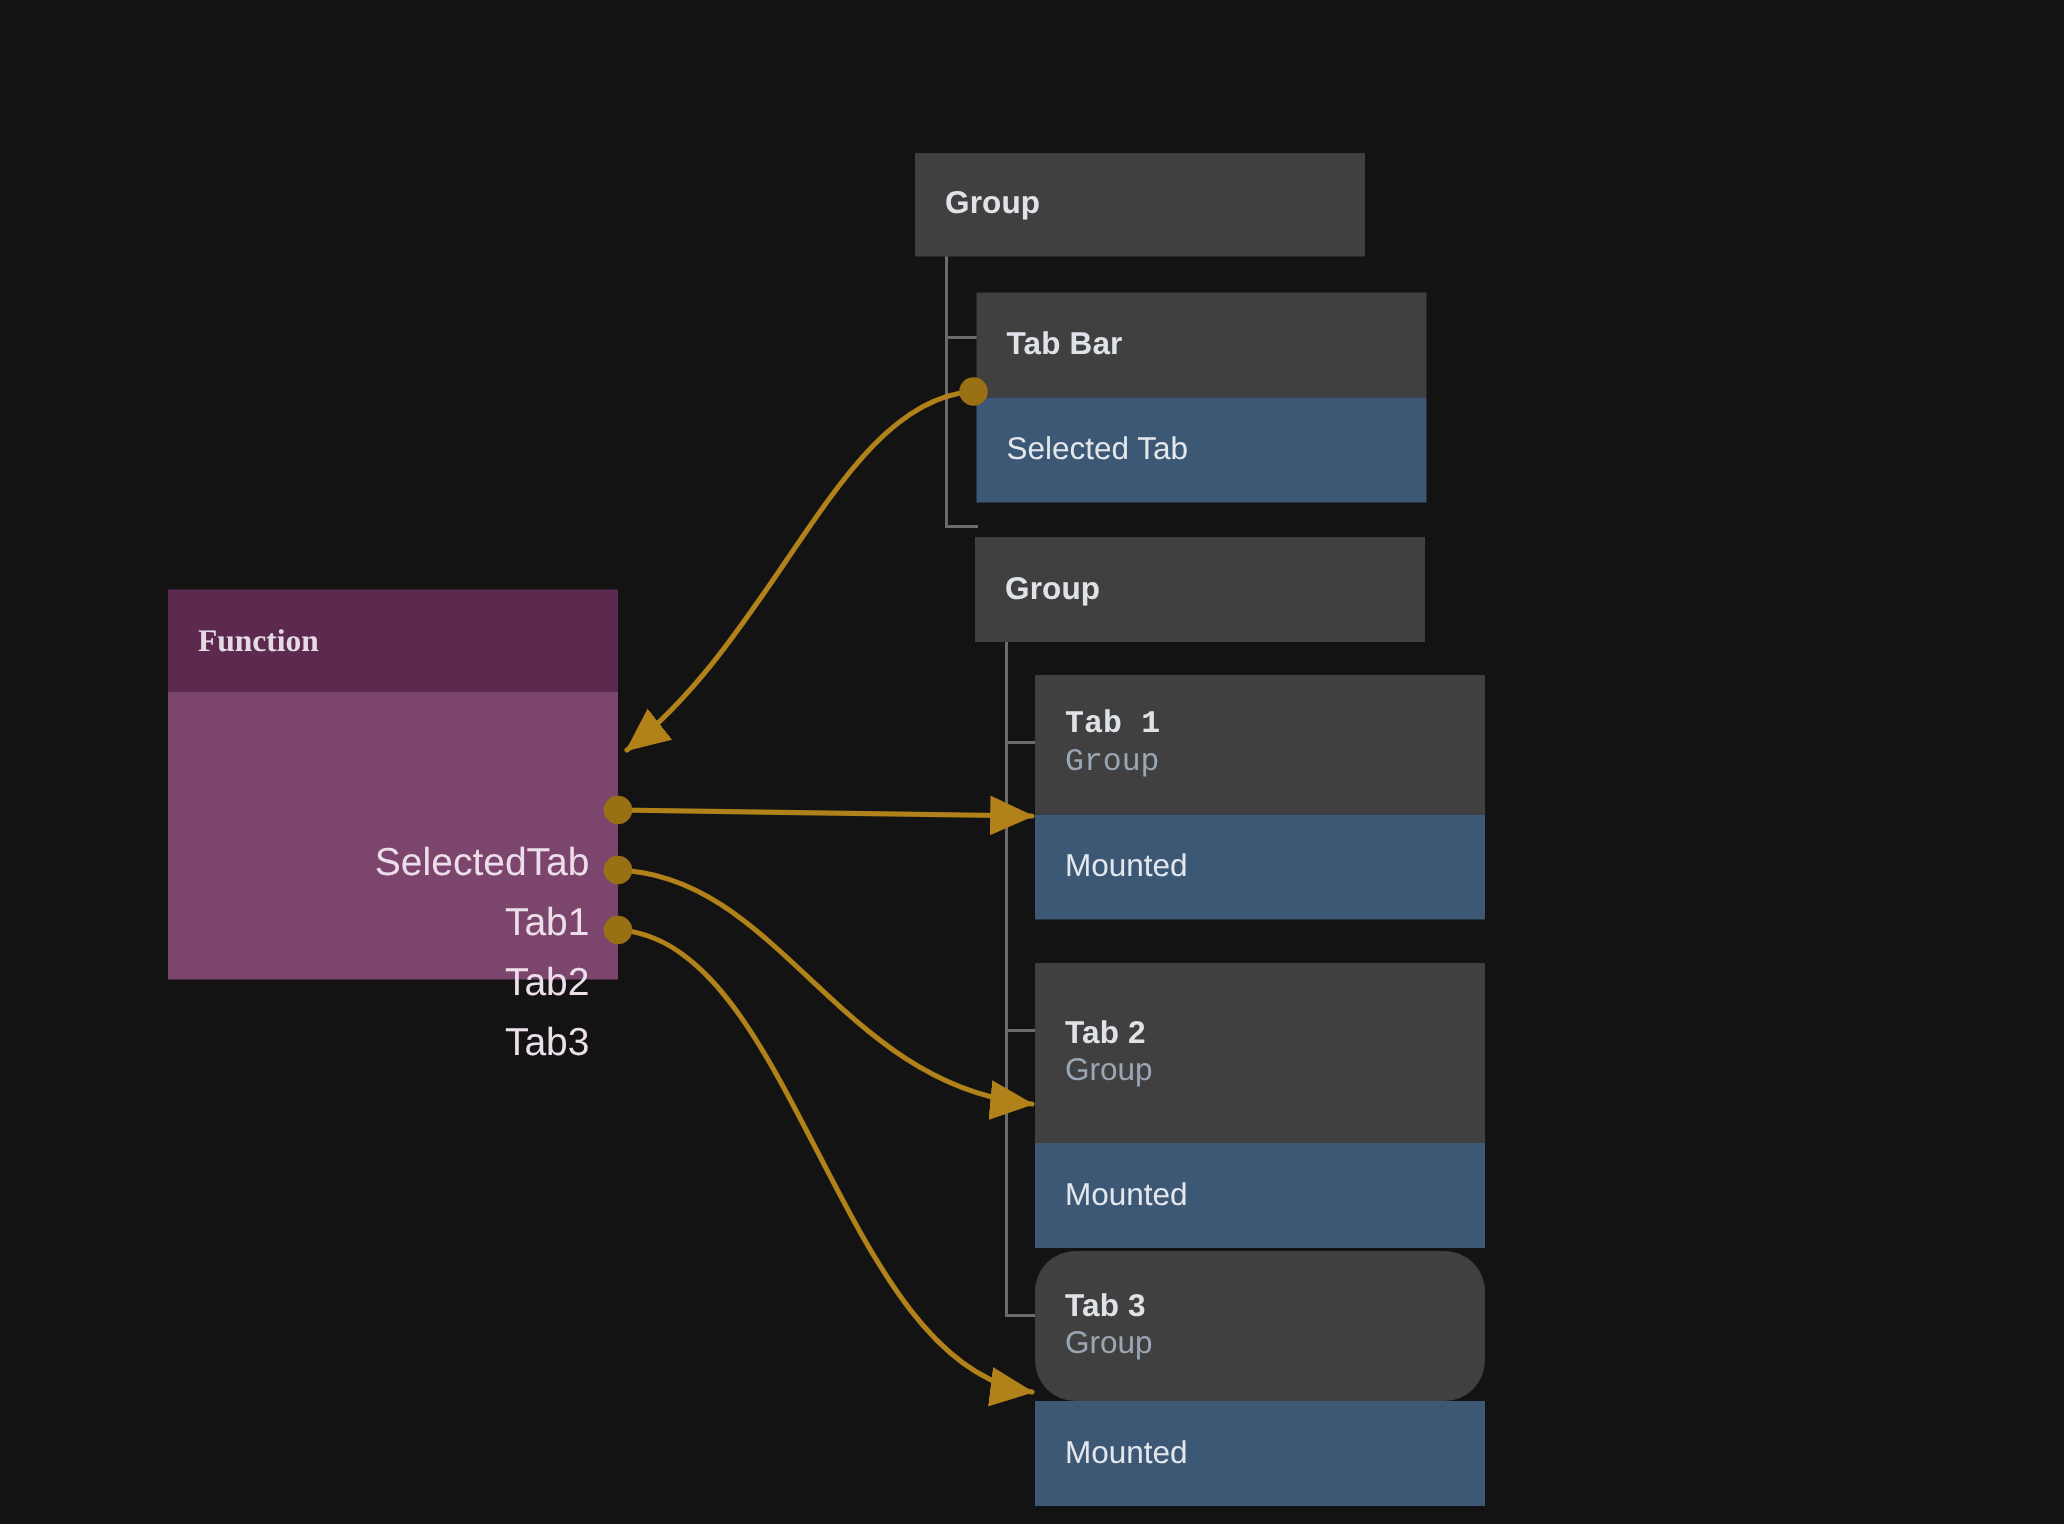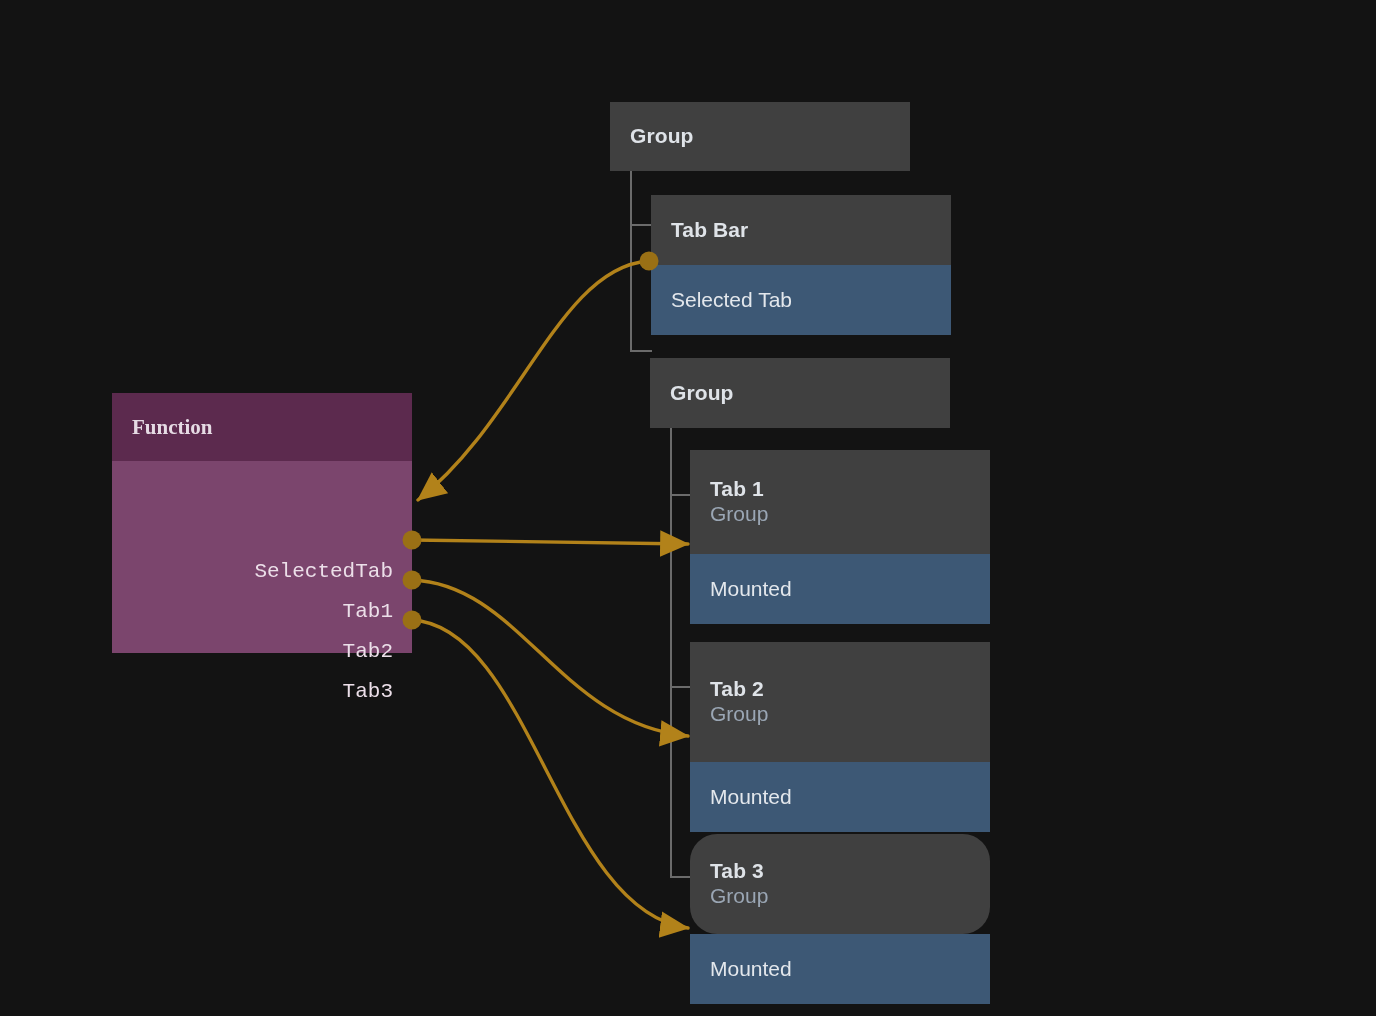--- a/index.html
+++ b/index.html
@@ -91,25 +91,24 @@
     color: #e6dbe4;
   }
   .fn-body {
     height: 192px;
     background: #7b456d;
     position: relative;
   }
   .port {
     position: absolute;
     right: 19px;
-    font-size: 21px;
+    font-size: 26px;
     color: #ecdfe9;
     white-space: nowrap;
     line-height: 1;
-    font-family: Liberation Mono, monospace;
   }
   
   .tree-v {
     position: absolute;
     width: 2px;
     background: #6b6b6b;
     z-index: 1;
   }
   .tree-h {
     position: absolute;
@@ -171,21 +170,21 @@
     </div>
   </div>
 
   <div class="node blue" style="left:650px; top:318px; width:300px;">
     <div class="node-header" style="height:70px;">
       <div class="node-title">Group</div>
     </div>
   </div>
 
   <div class="node blue" style="left:690px; top:410px; width:300px;">
-    <div class="node-header" style="height:104px;">
+    <div class="node-header" style="height:93px;font-family:Liberation Mono, monospace;">
       <div class="node-title">Tab 1</div>
       <div class="node-subtitle">Group</div>
     </div>
     <div class="node-row" style="height:70px;">
       <span>Mounted</span>
     </div>
   </div>
 
   <div class="node blue" style="left:690px; top:602px; width:300px;">
     <div class="node-header" style="height:120px;">

